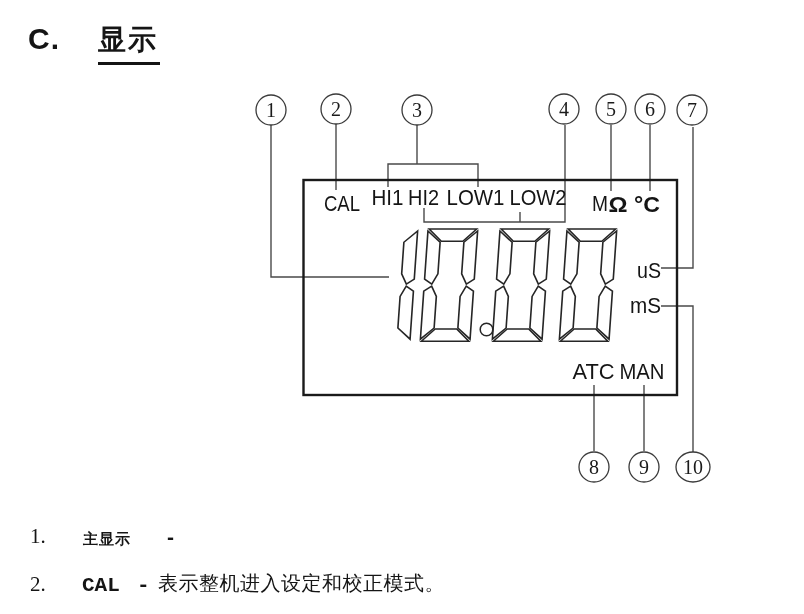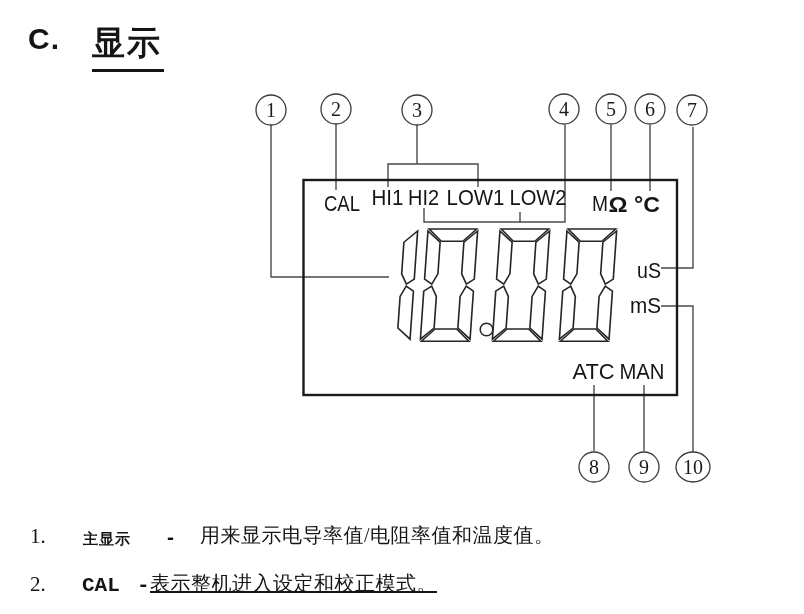--- a/index.html
+++ b/index.html
@@ -7,22 +7,22 @@
     width:804px;height:614px;position:relative;background:#ffffff;
     font-family:"Liberation Sans", sans-serif;color:#151515;overflow:hidden;
   }
   
   .title-prefix{
     position:absolute;left:28px;top:22px;
     font-size:30px;font-weight:bold;letter-spacing:1px;
     font-family:"Liberation Sans", sans-serif;
   }
   .title-heading{
-    position:absolute;left:92px;top:21px;
-    font-size:33px;font-weight:bold;letter-spacing:2px;
+    position:absolute;left:98px;top:21px;
+    font-size:28px;font-weight:bold;letter-spacing:2px;
     padding:0 2px 3px 0;border-bottom:3px solid #141414;
     font-family:"Liberation Sans", sans-serif;
   }
   
   svg.diagram{position:absolute;left:0;top:0;}
   .callout-line{stroke:#4a4a4a;stroke-width:1.4;fill:none;}
   .callout-circle{fill:#ffffff;stroke:#3a3a3a;stroke-width:1.3;}
   .callout-num{
     font-family:"Liberation Serif","DejaVu Serif",serif;
     font-size:20px;fill:#1b1b1b;text-anchor:middle;
@@ -128,20 +128,19 @@
         <polygon points="2,62 9,57 14,67 14,98 2,109"></polygon>
         <polygon points="2,3 14,14 14,45 9,55 2,50"></polygon>
       </g>
     </g>
 </svg>
 
 <div class="legend-row" style="top:522px;">
   <span class="legend-num" style="left:30px;">1.</span>
   <span class="legend-term-cn" style="left:83px;">主显示</span>
   <span class="legend-dash-sans" style="left:167px;">-</span>
-  <span class="legend-desc" style="left:200px;">用来显示电导率值/电阻率值和温度值。</span>
 </div>
 <div class="legend-row" style="top:570px;">
   <span class="legend-num" style="left:30px;">2.</span>
   <span class="legend-term-mono" style="left:82px;">CAL</span>
   <span class="legend-dash-mono" style="left:137px;">-</span>
-  <span class="legend-desc" style="left:150px;text-decoration:underline;">表示整机进入设定和校正模式。</span>
+  <span class="legend-desc" style="left:158px;">表示整机进入设定和校正模式。</span>
 </div>
 
 </body></html>

